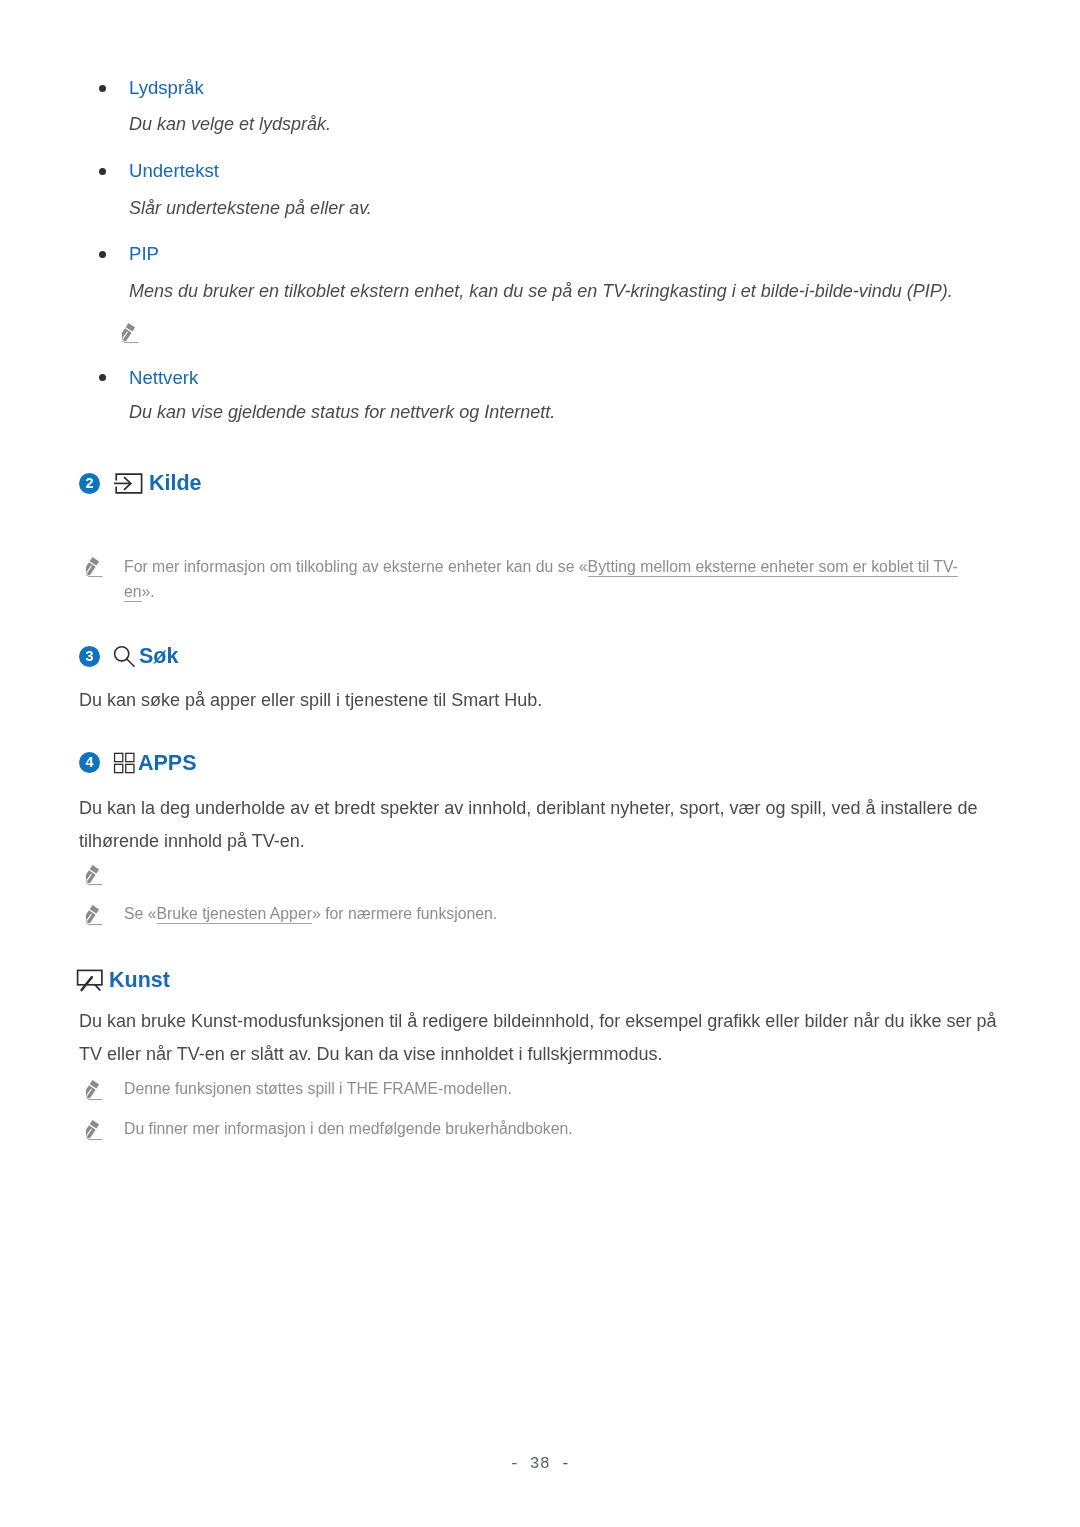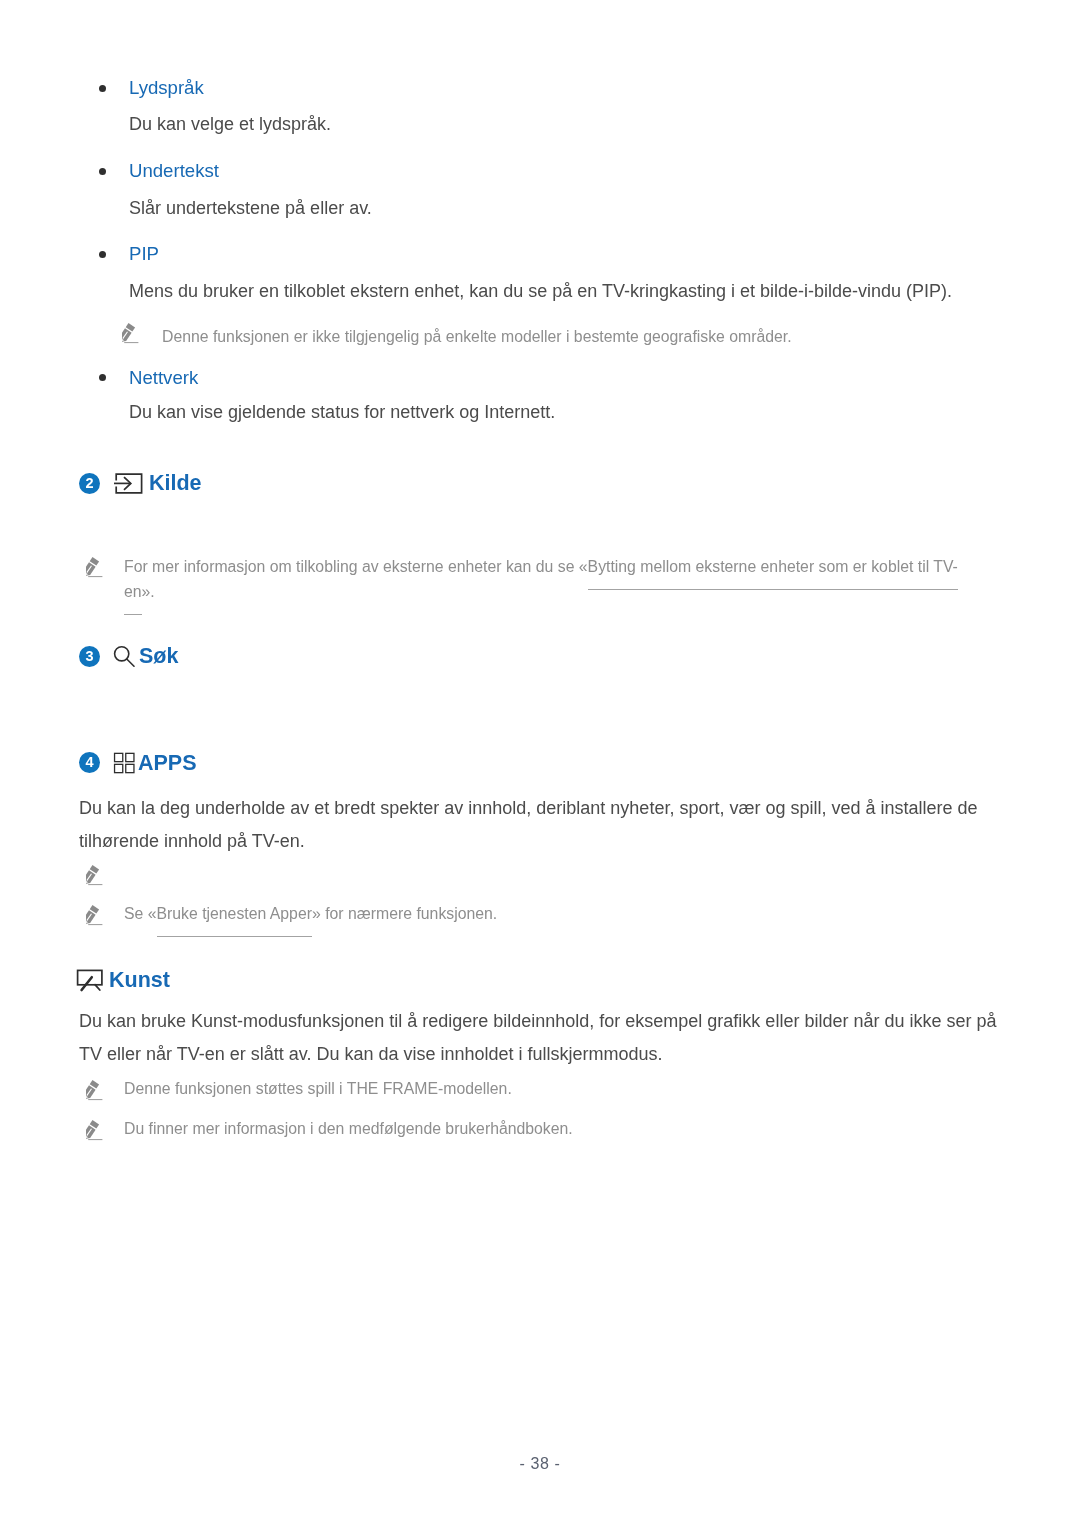--- a/index.html
+++ b/index.html
@@ -4,35 +4,35 @@
 <style>
   html,body{margin:0;padding:0;background:#ffffff;}
   body{width:1080px;height:1527px;
        font-family:"Liberation Sans",sans-serif;
        -webkit-font-smoothing:antialiased;}
   .page{position:relative;width:1080px;height:1527px;overflow:hidden;background:#ffffff;}
 
   
   .bdot{position:absolute;left:99px;width:7px;height:7px;border-radius:50%;background:#2f2f2f;}
   .btitle{position:absolute;left:129px;font-size:18.6px;line-height:18.6px;color:#1769b4;white-space:nowrap;}
-  .bbody{position:absolute;left:129px;font-size:18px;line-height:18px;color:#4b4b4b;white-space:nowrap;}
+  .bbody{position:absolute;left:129px;font-size:18px;line-height:18px;color:#4b4b4b;white-space:nowrap;font-style:italic;}
 
   
   .ntext{position:absolute;font-size:15.8px;line-height:15.8px;color:#8e8e8e;white-space:nowrap;}
-  .ntext .lnk{border-bottom:1px solid #a3a3a3;padding-bottom:14px;}
+  .ntext .lnk{border-bottom:1px solid #a3a3a3;padding-bottom:1px;}
   .pencil{position:absolute;}
 
   
   .numcirc{position:absolute;left:79px;width:21px;height:21px;border-radius:50%;background:#0f74bd;}
   .numcirc span{position:absolute;left:0;top:0;width:21px;height:21px;display:flex;
      align-items:center;justify-content:center;color:#fff;font-size:14.5px;font-weight:700;line-height:1;}
   .sectitle{position:absolute;font-size:21.5px;line-height:21.5px;color:#1769b4;white-space:nowrap;font-weight:bold;}
   .secicon{position:absolute;}
   .para{position:absolute;left:79px;font-size:18px;line-height:18px;color:#4b4b4b;white-space:nowrap;}
-  .pagenum{position:absolute;left:0;width:1080px;text-align:center;font-size:16px;color:#5a6170;letter-spacing:.6px;}
+  .pagenum{position:absolute;left:0;width:1080px;text-align:center;font-size:16px;color:#5a6170;letter-spacing:.6px;font-family:Liberation Mono, monospace;}
 </style>
 </head>
 <body>
 
 <div class="page">
 
   <div class="bdot" style="top:85px"></div>
   <div class="btitle" style="top:79px">Lydspråk</div>
   <div class="bbody" style="top:114.5px">Du kan velge et lydspråk.</div>
 
@@ -46,21 +46,20 @@
 
   <svg class="pencil" style="left:122px;top:321px" width="24" height="24" viewBox="0 0 24 24">
     <g transform="translate(9.8,4.2) rotate(33.69)">
       <path d="M -4.0 0 L 4.0 0 L 4.0 5.0 L -4.0 5.0 Z" fill="#8a8a8a"></path>
       <path d="M -4.0 6.3 L 4.0 6.3 L 4.0 16.2 L 0 20.4 L -4.0 16.2 Z" fill="#8a8a8a"></path>
       <path d="M -2.0 16.9 L 0 19.4 L 2.0 16.9 Z" fill="#ffffff"></path>
       <path d="M -0.55 7.8 L 0.55 7.8 L 0.55 16.2 L -0.55 16.2 Z" fill="#ffffff"></path>
     </g>
     <rect x="2.2" y="21.1" width="14.2" height="1.0" fill="#9a9a9a"></rect>
   </svg>
-  <div class="ntext" style="left:162px;top:329px">Denne funksjonen er ikke tilgjengelig på enkelte modeller i bestemte geografiske områder.</div>
 
   <div class="bdot" style="top:374px"></div>
   <div class="btitle" style="top:369px">Nettverk</div>
   <div class="bbody" style="top:403px">Du kan vise gjeldende status for nettverk og Internett.</div>
 
   <div class="numcirc" style="top:473px">
     <span>2</span>
   </div>
   <svg class="secicon" style="left:114px;top:472px" width="30" height="24" viewBox="0 0 30 24">
     <path d="M 7.2 2.2 L 27.6 2.2 L 27.6 20.8 L 2.2 20.8 L 2.2 14.5 M 2.2 8.5 L 2.2 2.2 L 7.2 2.2" fill="none" stroke="#2e2e2e" stroke-width="1.7"></path>
@@ -82,20 +81,21 @@
   <div class="ntext" style="left:124px;top:584px"><span class="lnk">en</span><span>».</span></div>
 
   <div class="numcirc" style="top:646px">
     <span>3</span>
   </div>
   <svg class="secicon" style="left:112px;top:644px" width="26" height="26" viewBox="0 0 26 26">
     <circle cx="9.7" cy="9.8" r="7.1" fill="none" stroke="#2e2e2e" stroke-width="1.6"></circle>
     <path d="M 15.0 15.2 L 22.0 22.2" stroke="#2e2e2e" stroke-width="1.6" fill="none" stroke-linecap="round"></path>
   </svg>
   <div class="sectitle" style="left:139px;top:646px">Søk</div>
+  <div class="para" style="top:691px">Du kan søke på apper eller spill i tjenestene til Smart Hub.</div>
 
   <div class="numcirc" style="top:752px">
     <span>4</span>
   </div>
   <svg class="secicon" style="left:113px;top:752px" width="23" height="22" viewBox="0 0 23 22">
     <g fill="none" stroke="#2e2e2e" stroke-width="1.3">
       <rect x="1.55" y="1.35" width="8.2" height="8.3"></rect>
       <rect x="12.75" y="1.35" width="8.2" height="8.3"></rect>
       <rect x="1.55" y="12.35" width="8.2" height="8.3"></rect>
       <rect x="12.75" y="12.35" width="8.2" height="8.3"></rect>

